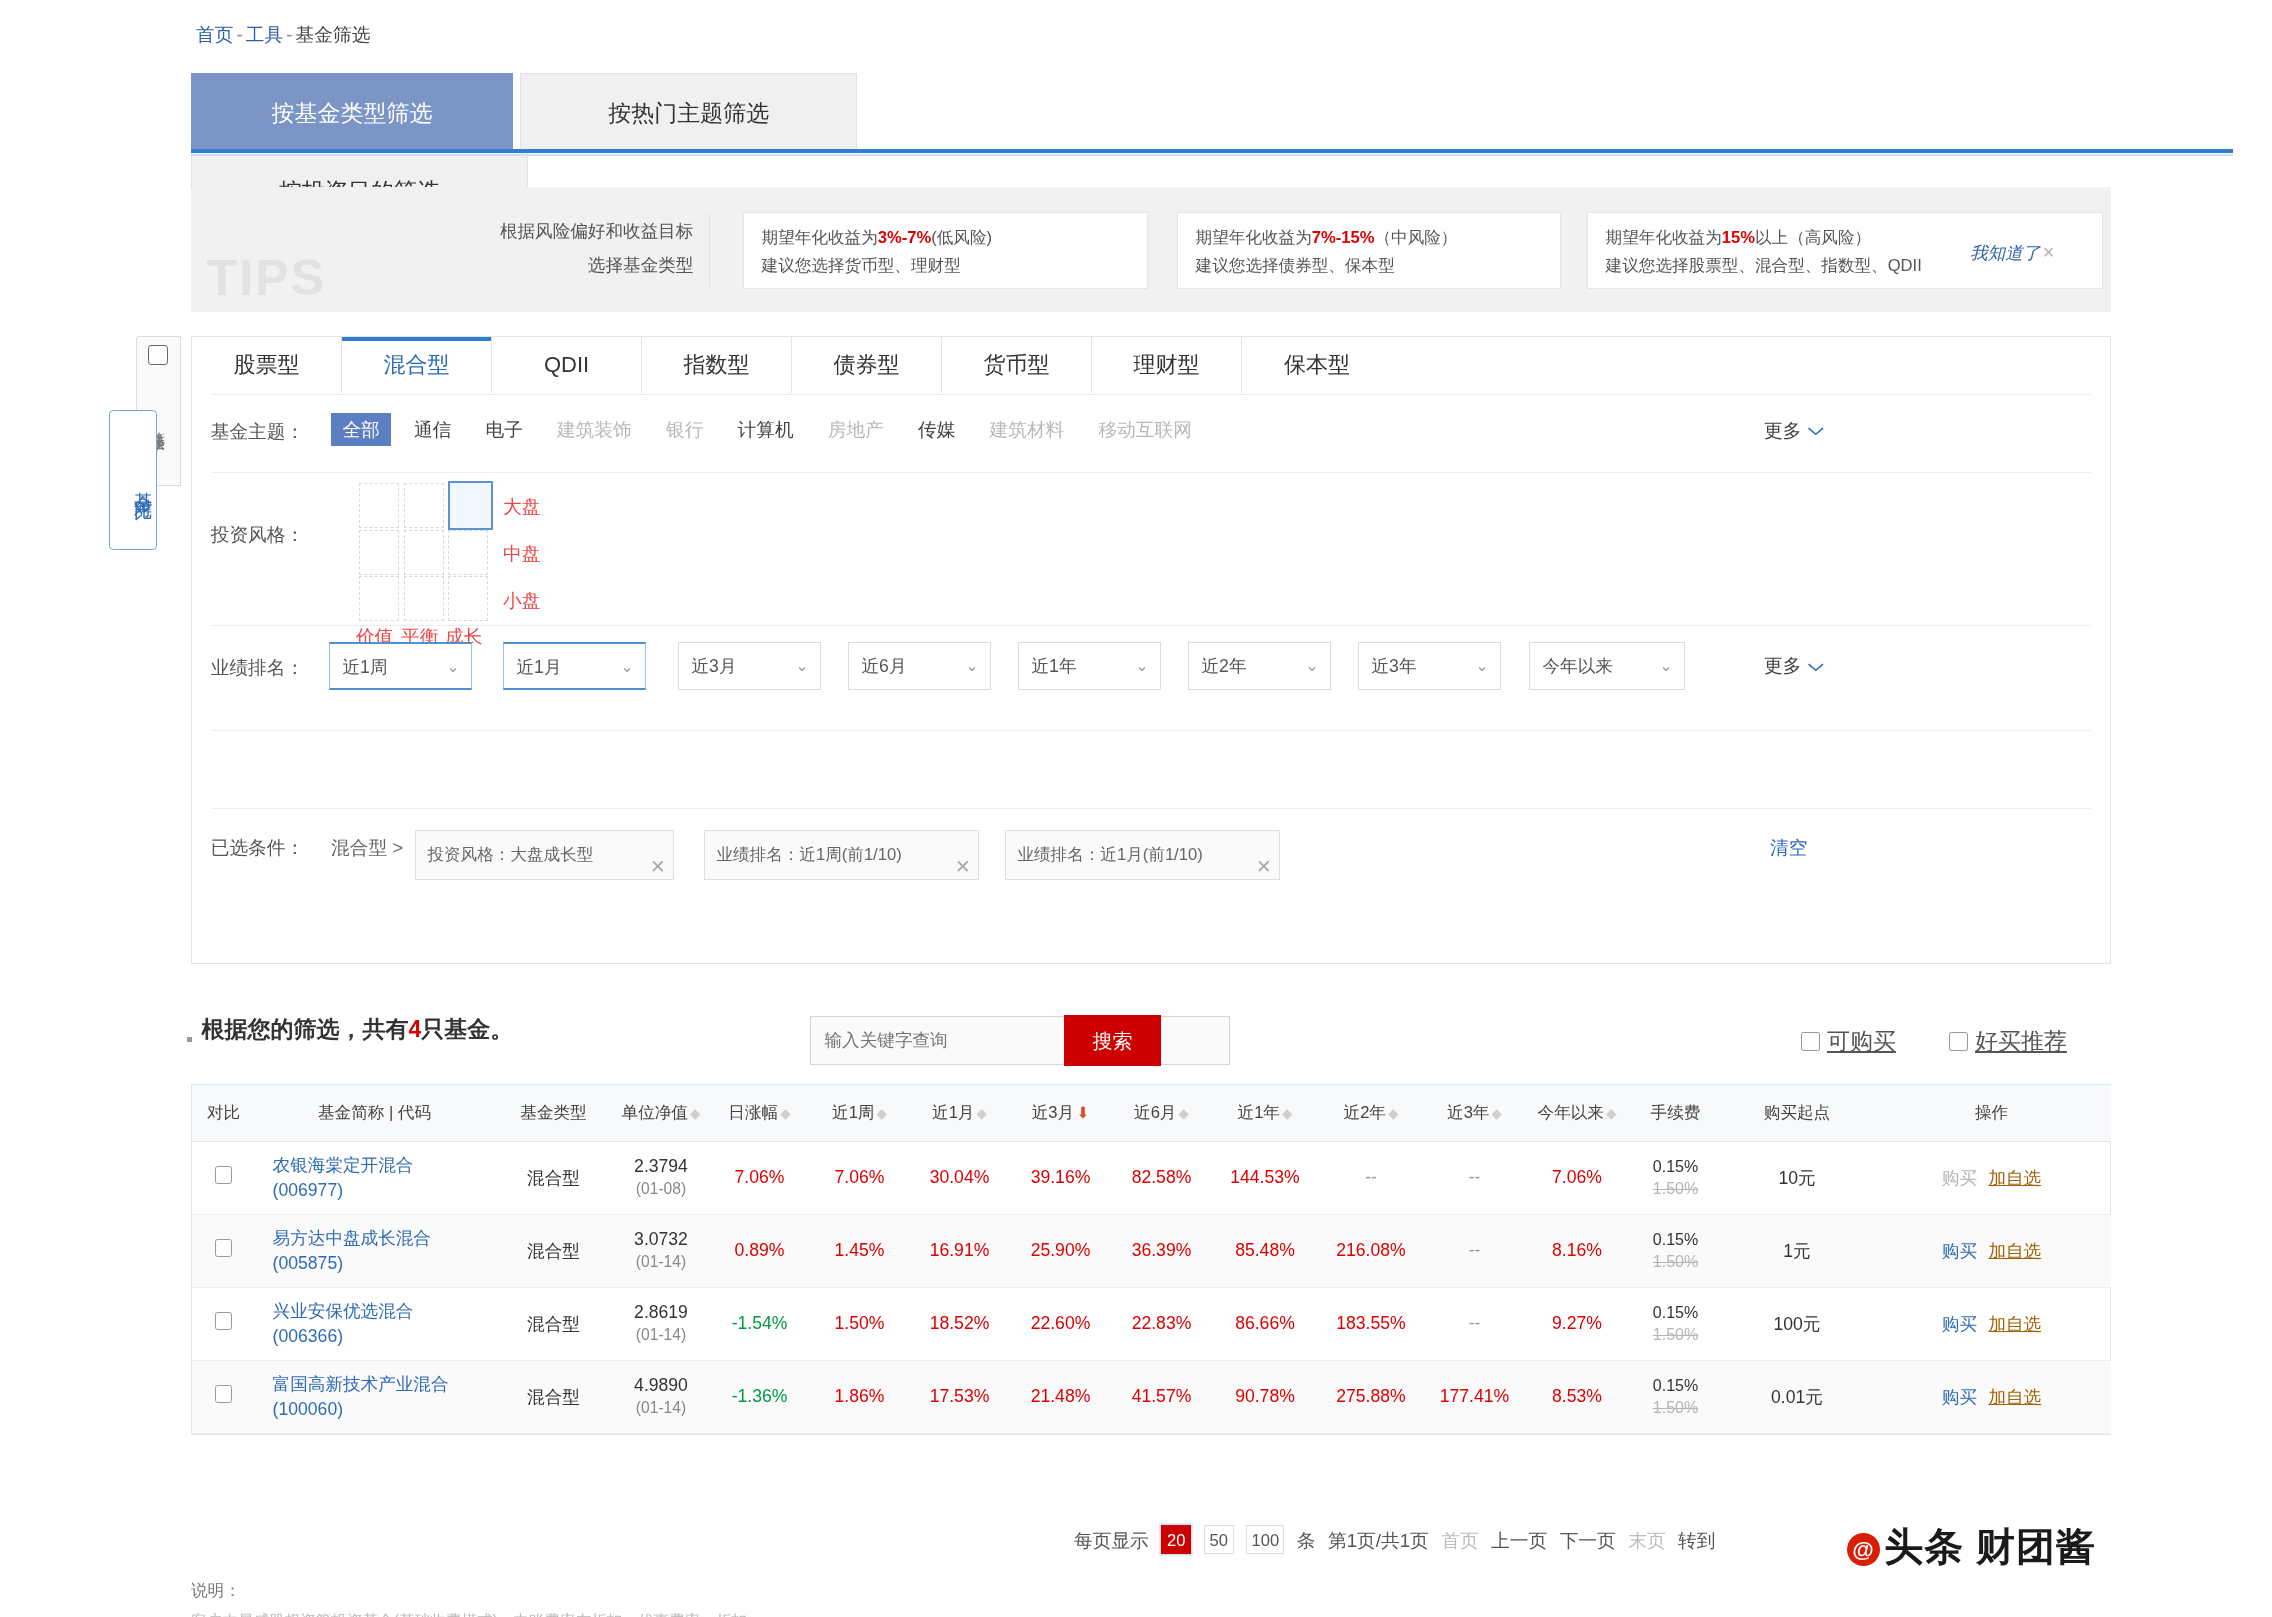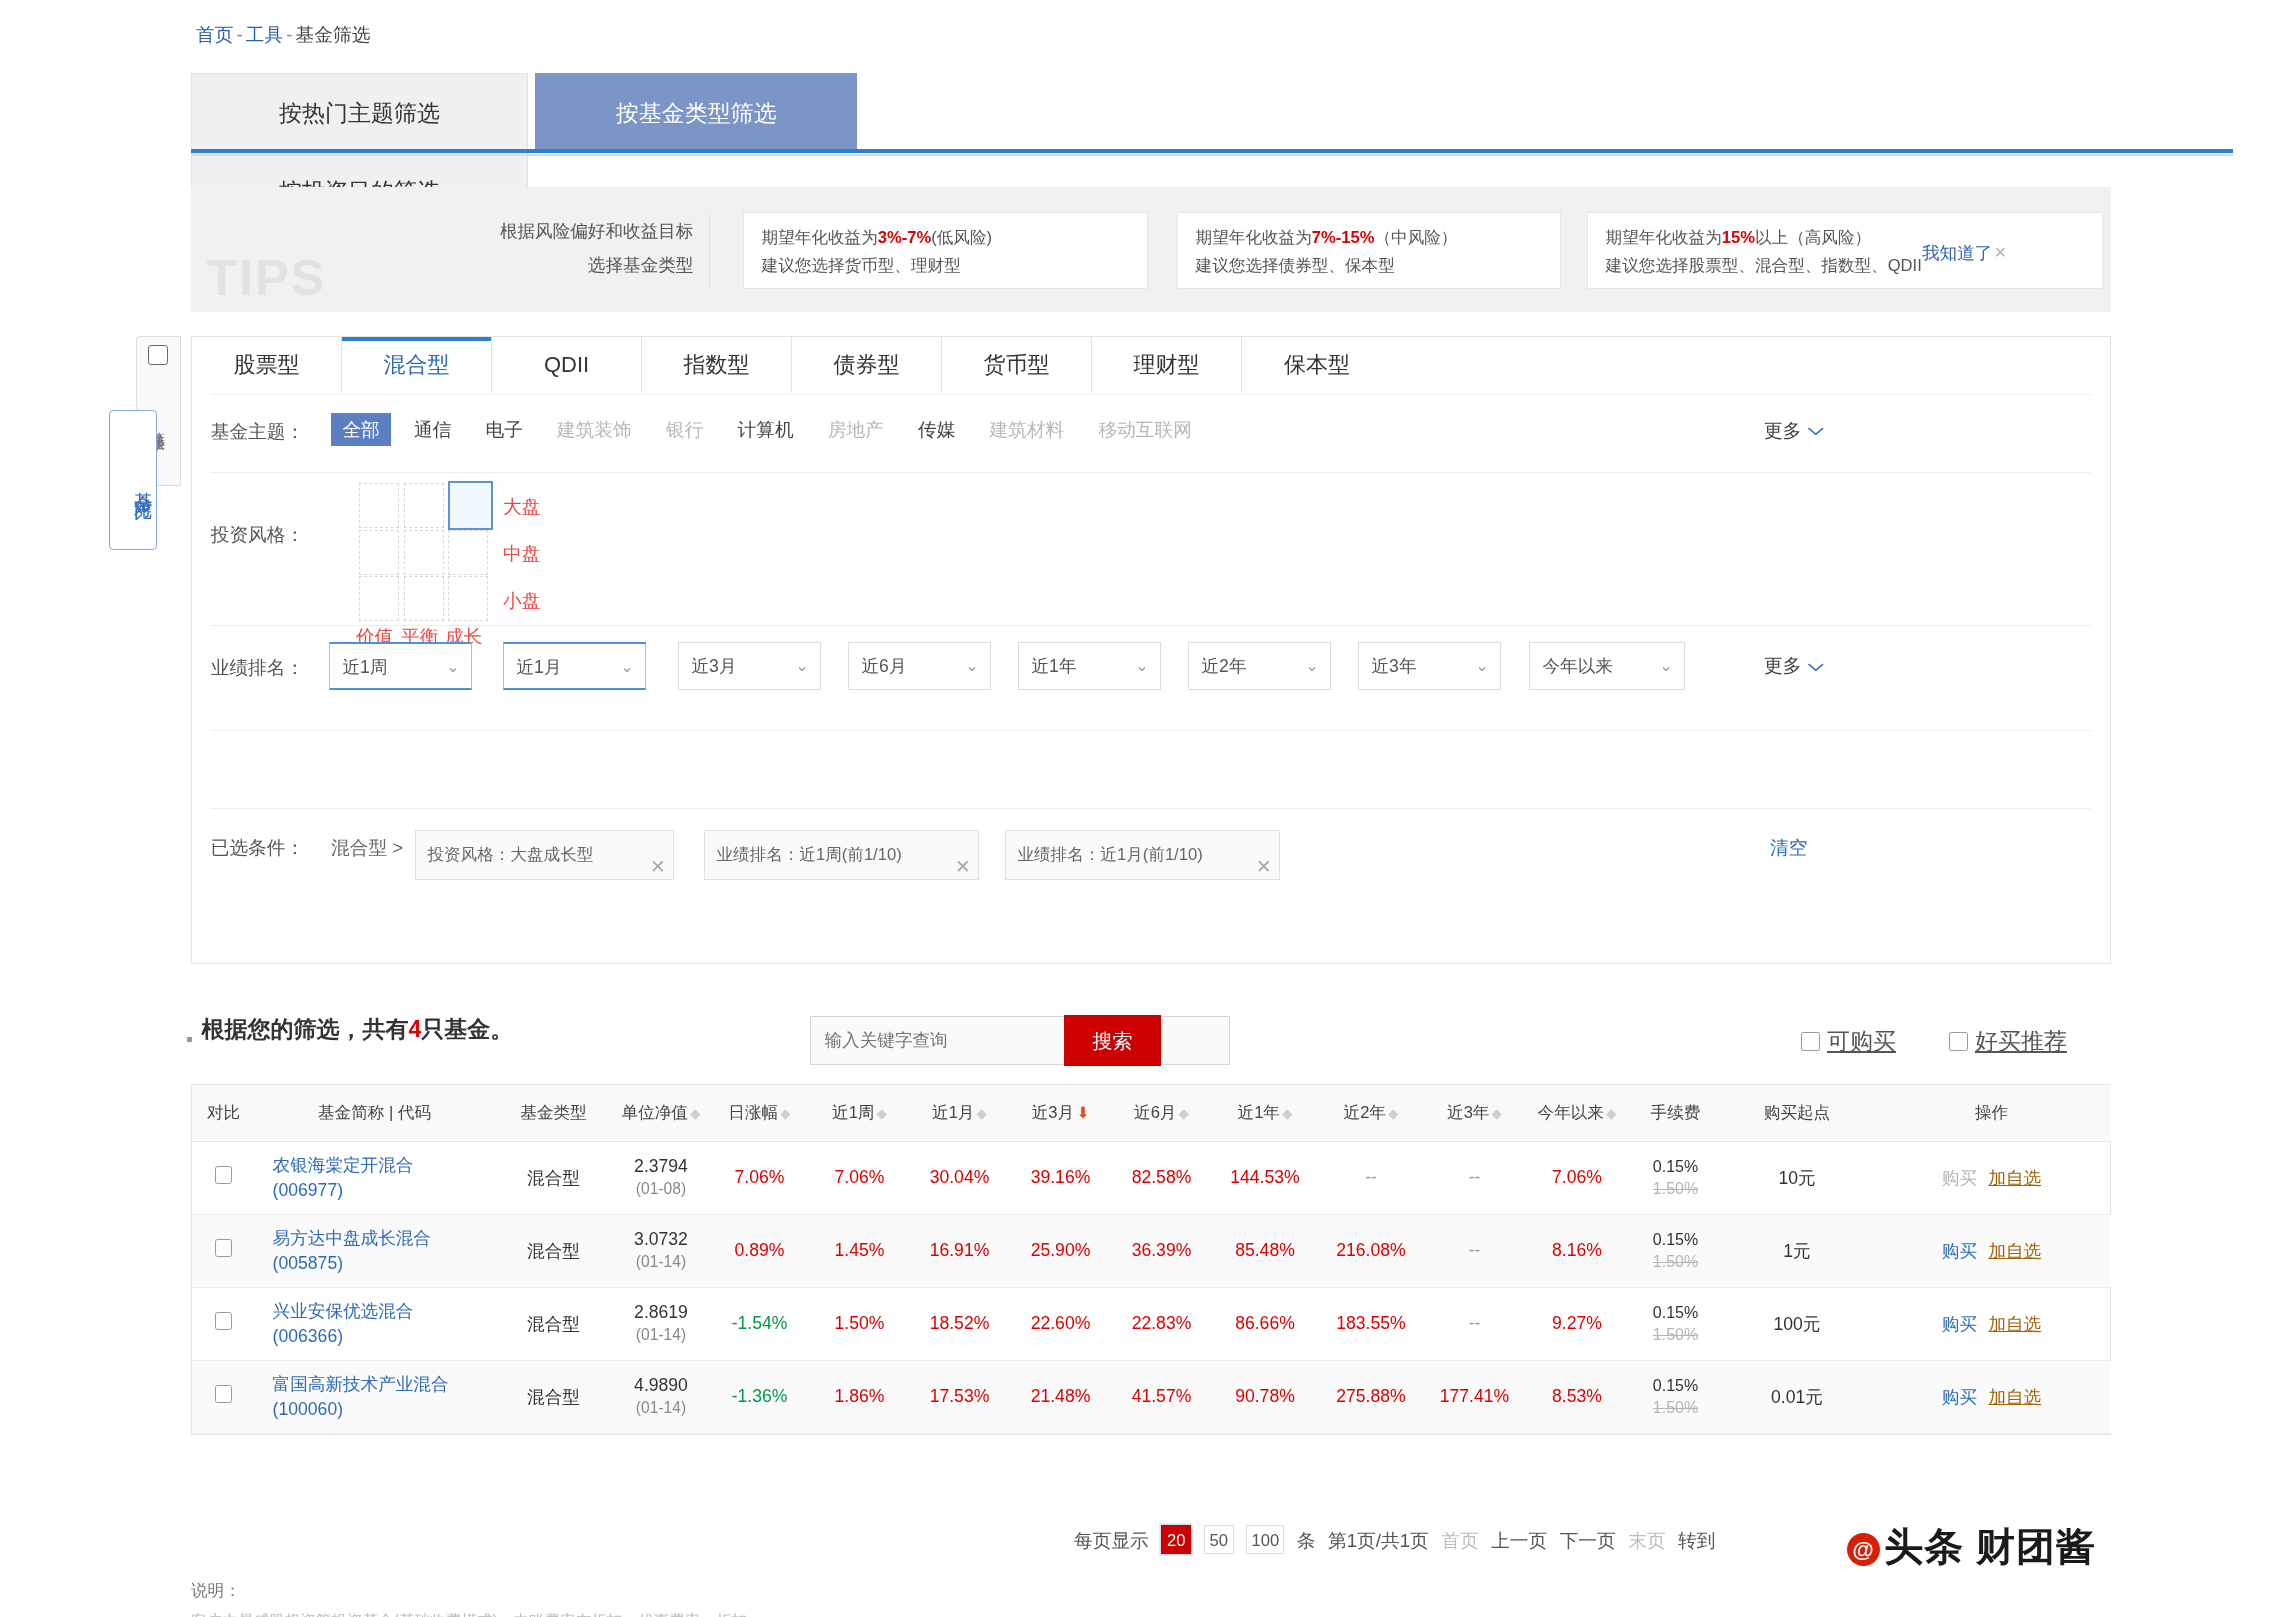--- a/index.html
+++ b/index.html
@@ -63,21 +63,21 @@
   .tipcard {
     position:absolute; top:25px; height:77px; background:#fff;
     border:0.5px solid #e6e6e6; padding:11.4px 17.6px; font-size:16.6px;
     color:#555; line-height:28px;
   }
   .tipcard .hl { color:#dd0000; font-weight:bold; }
   .tip1 { left:552px; width:405px; }
   .tip2 { left:986px; width:384px; }
   .tip3 { left:1396px; width:516px; }
   .tipclose {
-    position:absolute; left:1922px; top:241px; font-size:17.6px; color:#2f5fa8;
+    position:absolute; left:1970px; top:241px; font-size:17.6px; color:#2f5fa8;font-style:italic;
   }
   .tipclose .x { color:#b0b0b0; font-size:20px; margin-left:2.1px; }
 
   
   .rail-box {
     position:absolute; left:136px; top:336px; width:45px; height:150px;
     background:#fafafa; border:0.5px solid #dcdcdc; border-radius:3.1px 0 0 3.1px;
   }
   .rail-check {
     position:absolute; left:148px; top:345px; width:20px; height:20px;
@@ -267,22 +267,22 @@
 </head>
 <body>
 
 <div class="page">
 
   <div class="breadcrumb">
     <a href="#">首页</a><span class="sep">-</span><a href="#">工具</a><span class="sep">-</span><span class="cur">基金筛选</span>
   </div>
 
   <div class="toptabs">
+    <div class="toptab w1 active">按基金类型筛选</div>
     <div class="toptab w2">按热门主题筛选</div>
-    <div class="toptab w1 active">按基金类型筛选</div>
     <div class="toptab w3">按投资目的筛选</div>
   </div>
   <div class="topline"></div>
   <div class="topline2"></div>
 
   <div class="tips">
     <div class="word">TIPS</div>
     <div class="lead">
       <div>根据风险偏好和收益目标</div>
       <div>选择基金类型</div>

